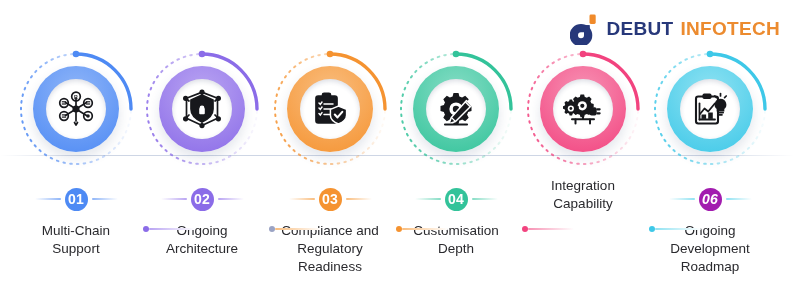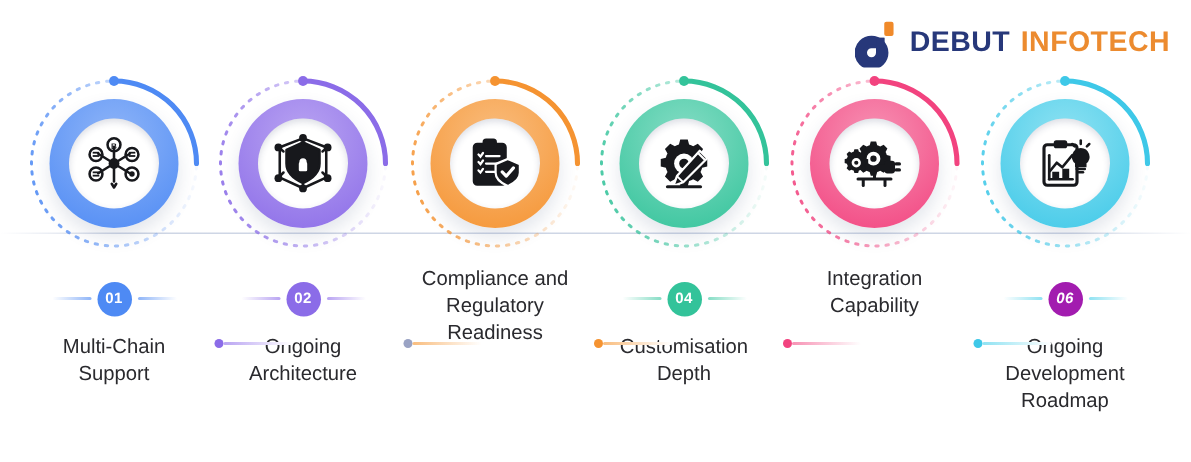--- a/index.html
+++ b/index.html
@@ -125,21 +125,21 @@
   .badge-dash {
     width: 26px;
     height: 2px;
     border-radius: 1px;
   }
   .step-badge {
     width: 23px;
     height: 23px;
     border-radius: 50%;
     color: #ffffff;
-    font-size: 10px;
+    font-size: 14px;
     font-weight: bold;
     display: flex;
     align-items: center;
     justify-content: center;
     letter-spacing: 0.2px;
     flex: none;
   }
   
   .gap-marker {
     position: absolute;
@@ -349,20 +349,25 @@
           <path d="M9 14 L10.3 15.4 L12 13"></path>
                   <path d="M9 19 L10.3 20.4 L12 18"></path>
                   <path d="M9 24.6 L10.3 26 L12 23.6"></path>
         </g>
         <path d="M28.5 17 L36.6 20.4 L36.6 26.2 Q36.6 31.6 28.5 35 Q20.4 31.6 20.4 26.2 L20.4 20.4 Z" fill="#17181c" stroke="#ffffff" stroke-width="1.5"></path>
         <path d="M24.8 25.6 L27.5 28.4 L32.3 22.9" stroke="#ffffff" stroke-width="2.1" fill="none" stroke-linecap="round" stroke-linejoin="round"></path>
       </svg>
             </span>
        </div>
      </div>
+     <div class="step-badge-row">
+       <span class="badge-dash" style="background:linear-gradient(to right, #f5933100, #f9bd7e);"></span>
+       <span class="step-badge" style="background:#f59331;">03</span>
+       <span class="badge-dash" style="background:linear-gradient(to right, #f9bd7e, #f5933100);"></span>
+     </div>
      <div class="step-label">Compliance and Regulatory Readiness</div>
       </div>
       <div class="step-item" style="left: 393px;">
         <div class="step-circle-wrap">
        <svg class="step-ring-svg" viewBox="0 0 126 126">
     <defs>
       <linearGradient id="g33c39a" x1="0" y1="0" x2="0.2" y2="1">
         <stop offset="0%" stop-color="#33c39a" stop-opacity="0.95"></stop>
         <stop offset="55%" stop-color="#33c39a" stop-opacity="0.45"></stop>
         <stop offset="100%" stop-color="#33c39a" stop-opacity="0.06"></stop>

